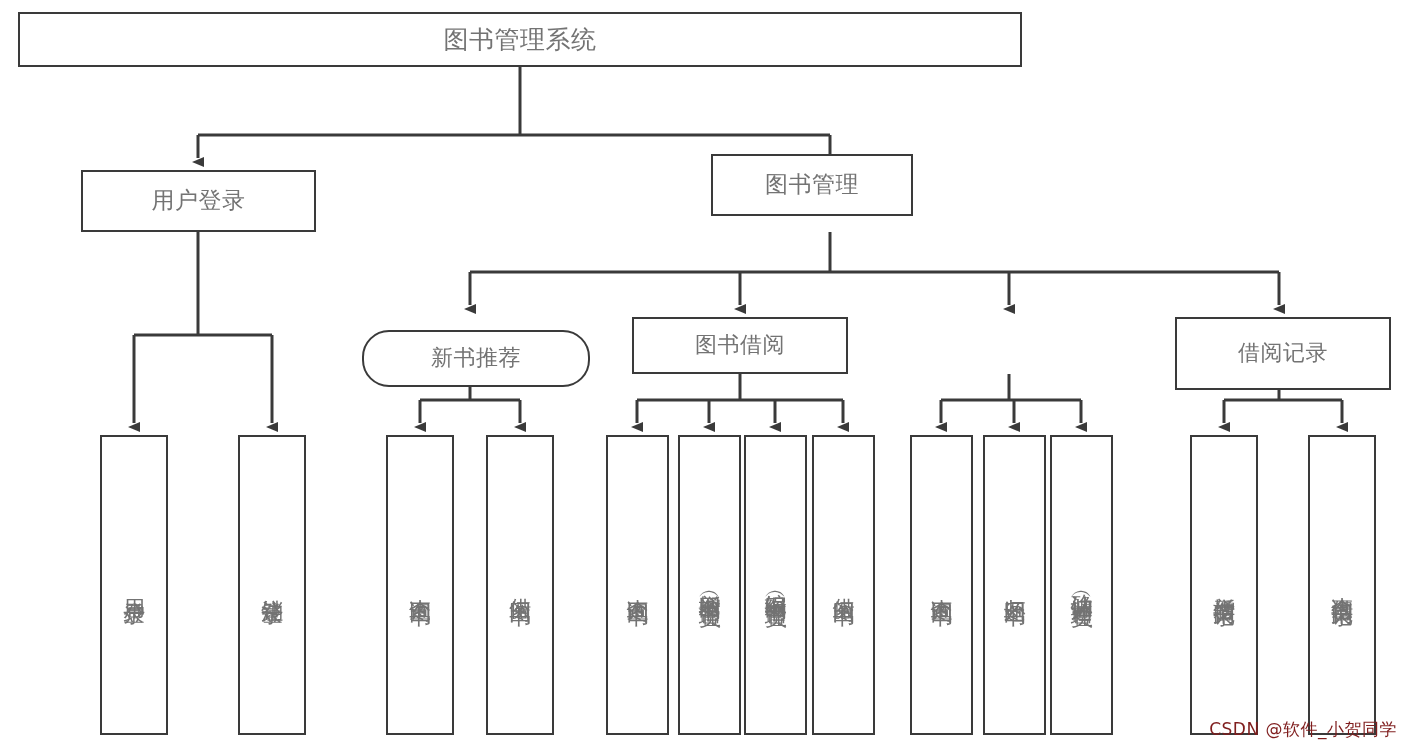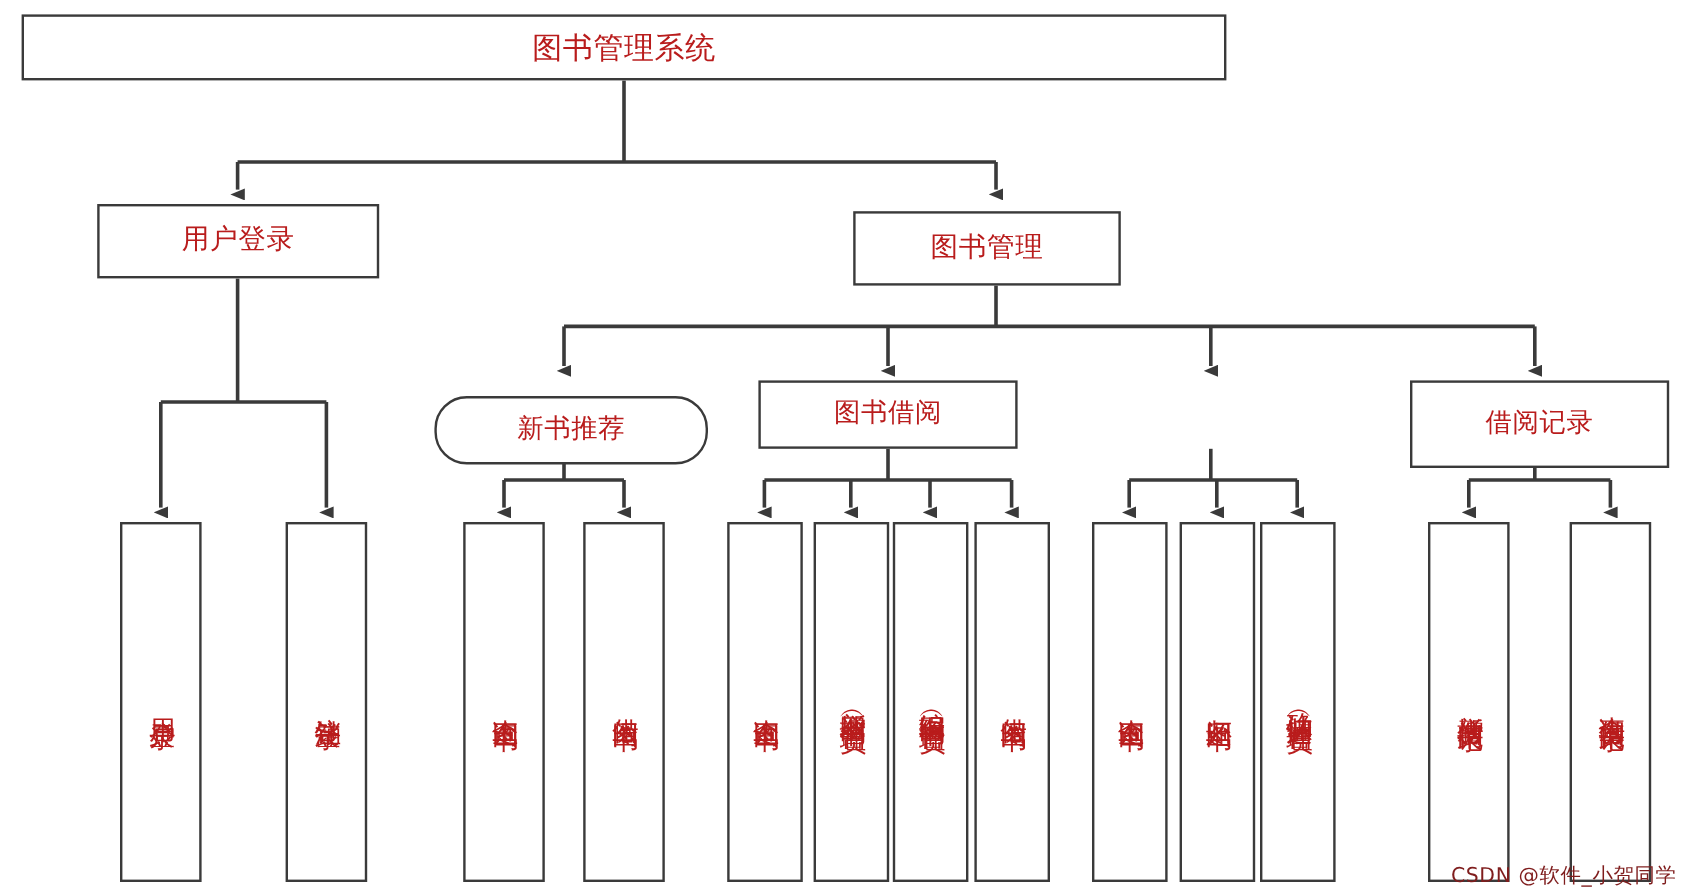--- a/index.html
+++ b/index.html
@@ -26,21 +26,21 @@
     height: 747px;
   }
   .node {
     position: absolute;
     box-sizing: border-box;
     border: 2px solid #3a3a3a;
     background: #ffffff;
     display: flex;
     align-items: center;
     justify-content: center;
-    color: #b91c1c;
+    color: #737373;
   }
   .node-label {
     display: block;
     text-align: center;
     line-height: 1.12;
     letter-spacing: 0.5px;
     white-space: nowrap;
   }
   .node.horizontal .node-label {
     writing-mode: horizontal-tb;
@@ -121,21 +121,21 @@
     </g>
   </svg>
 
   <div class="node root horizontal" style="left:18px; top:12px; width:1004px; height:55px;">
     <span class="node-label">图书管理系统</span>
   </div>
 
   <div class="node level2 horizontal" style="left:81px; top:170px; width:235px; height:62px;">
     <span class="node-label">用户登录</span>
   </div>
-  <div class="node level2 horizontal" style="left:711px; top:176px; width:223px; height:62px;">
+  <div class="node level2 horizontal" style="left:711px; top:154px; width:202px; height:62px;">
     <span class="node-label">图书管理</span>
   </div>
 
   <div class="node level3 horizontal" style="left:362px; top:330px; width:228px; height:57px;border-radius:27px;">
     <span class="node-label">新书推荐</span>
   </div>
   <div class="node level3 horizontal" style="left:632px; top:317px; width:216px; height:57px;">
     <span class="node-label">图书借阅</span>
   </div>
   <div class="node level3 horizontal" style="left:1175px; top:317px; width:216px; height:73px;">

